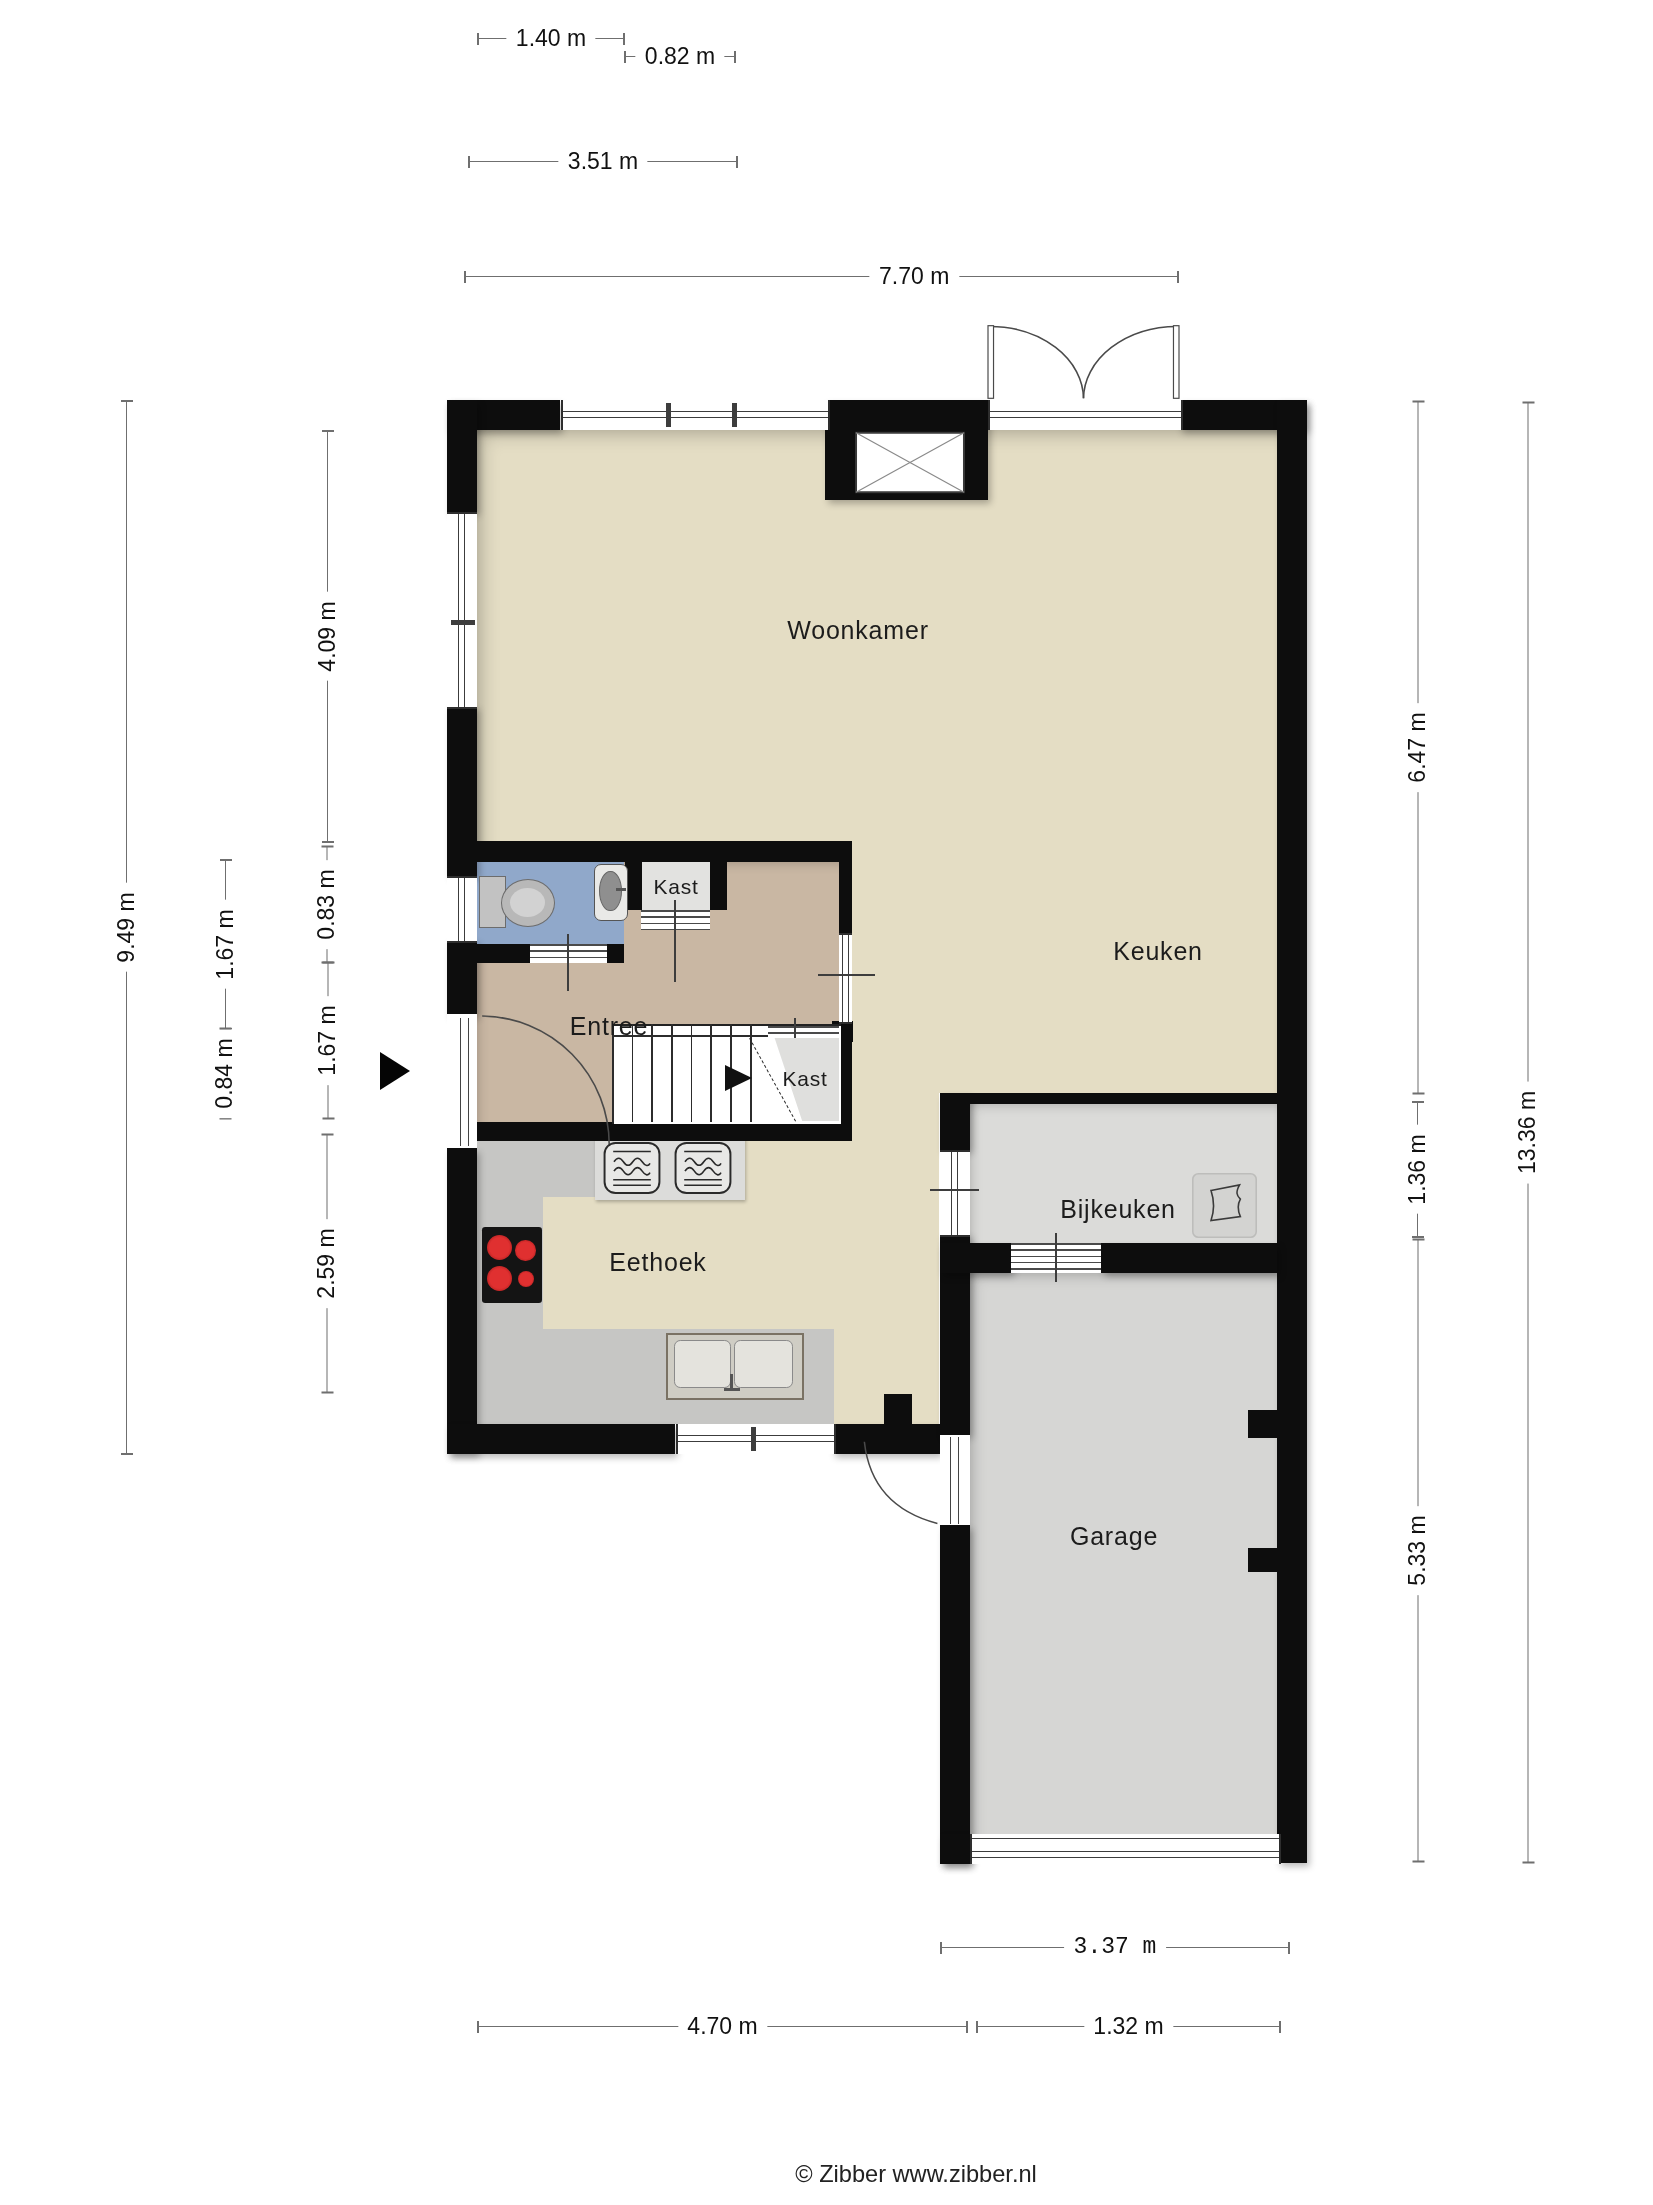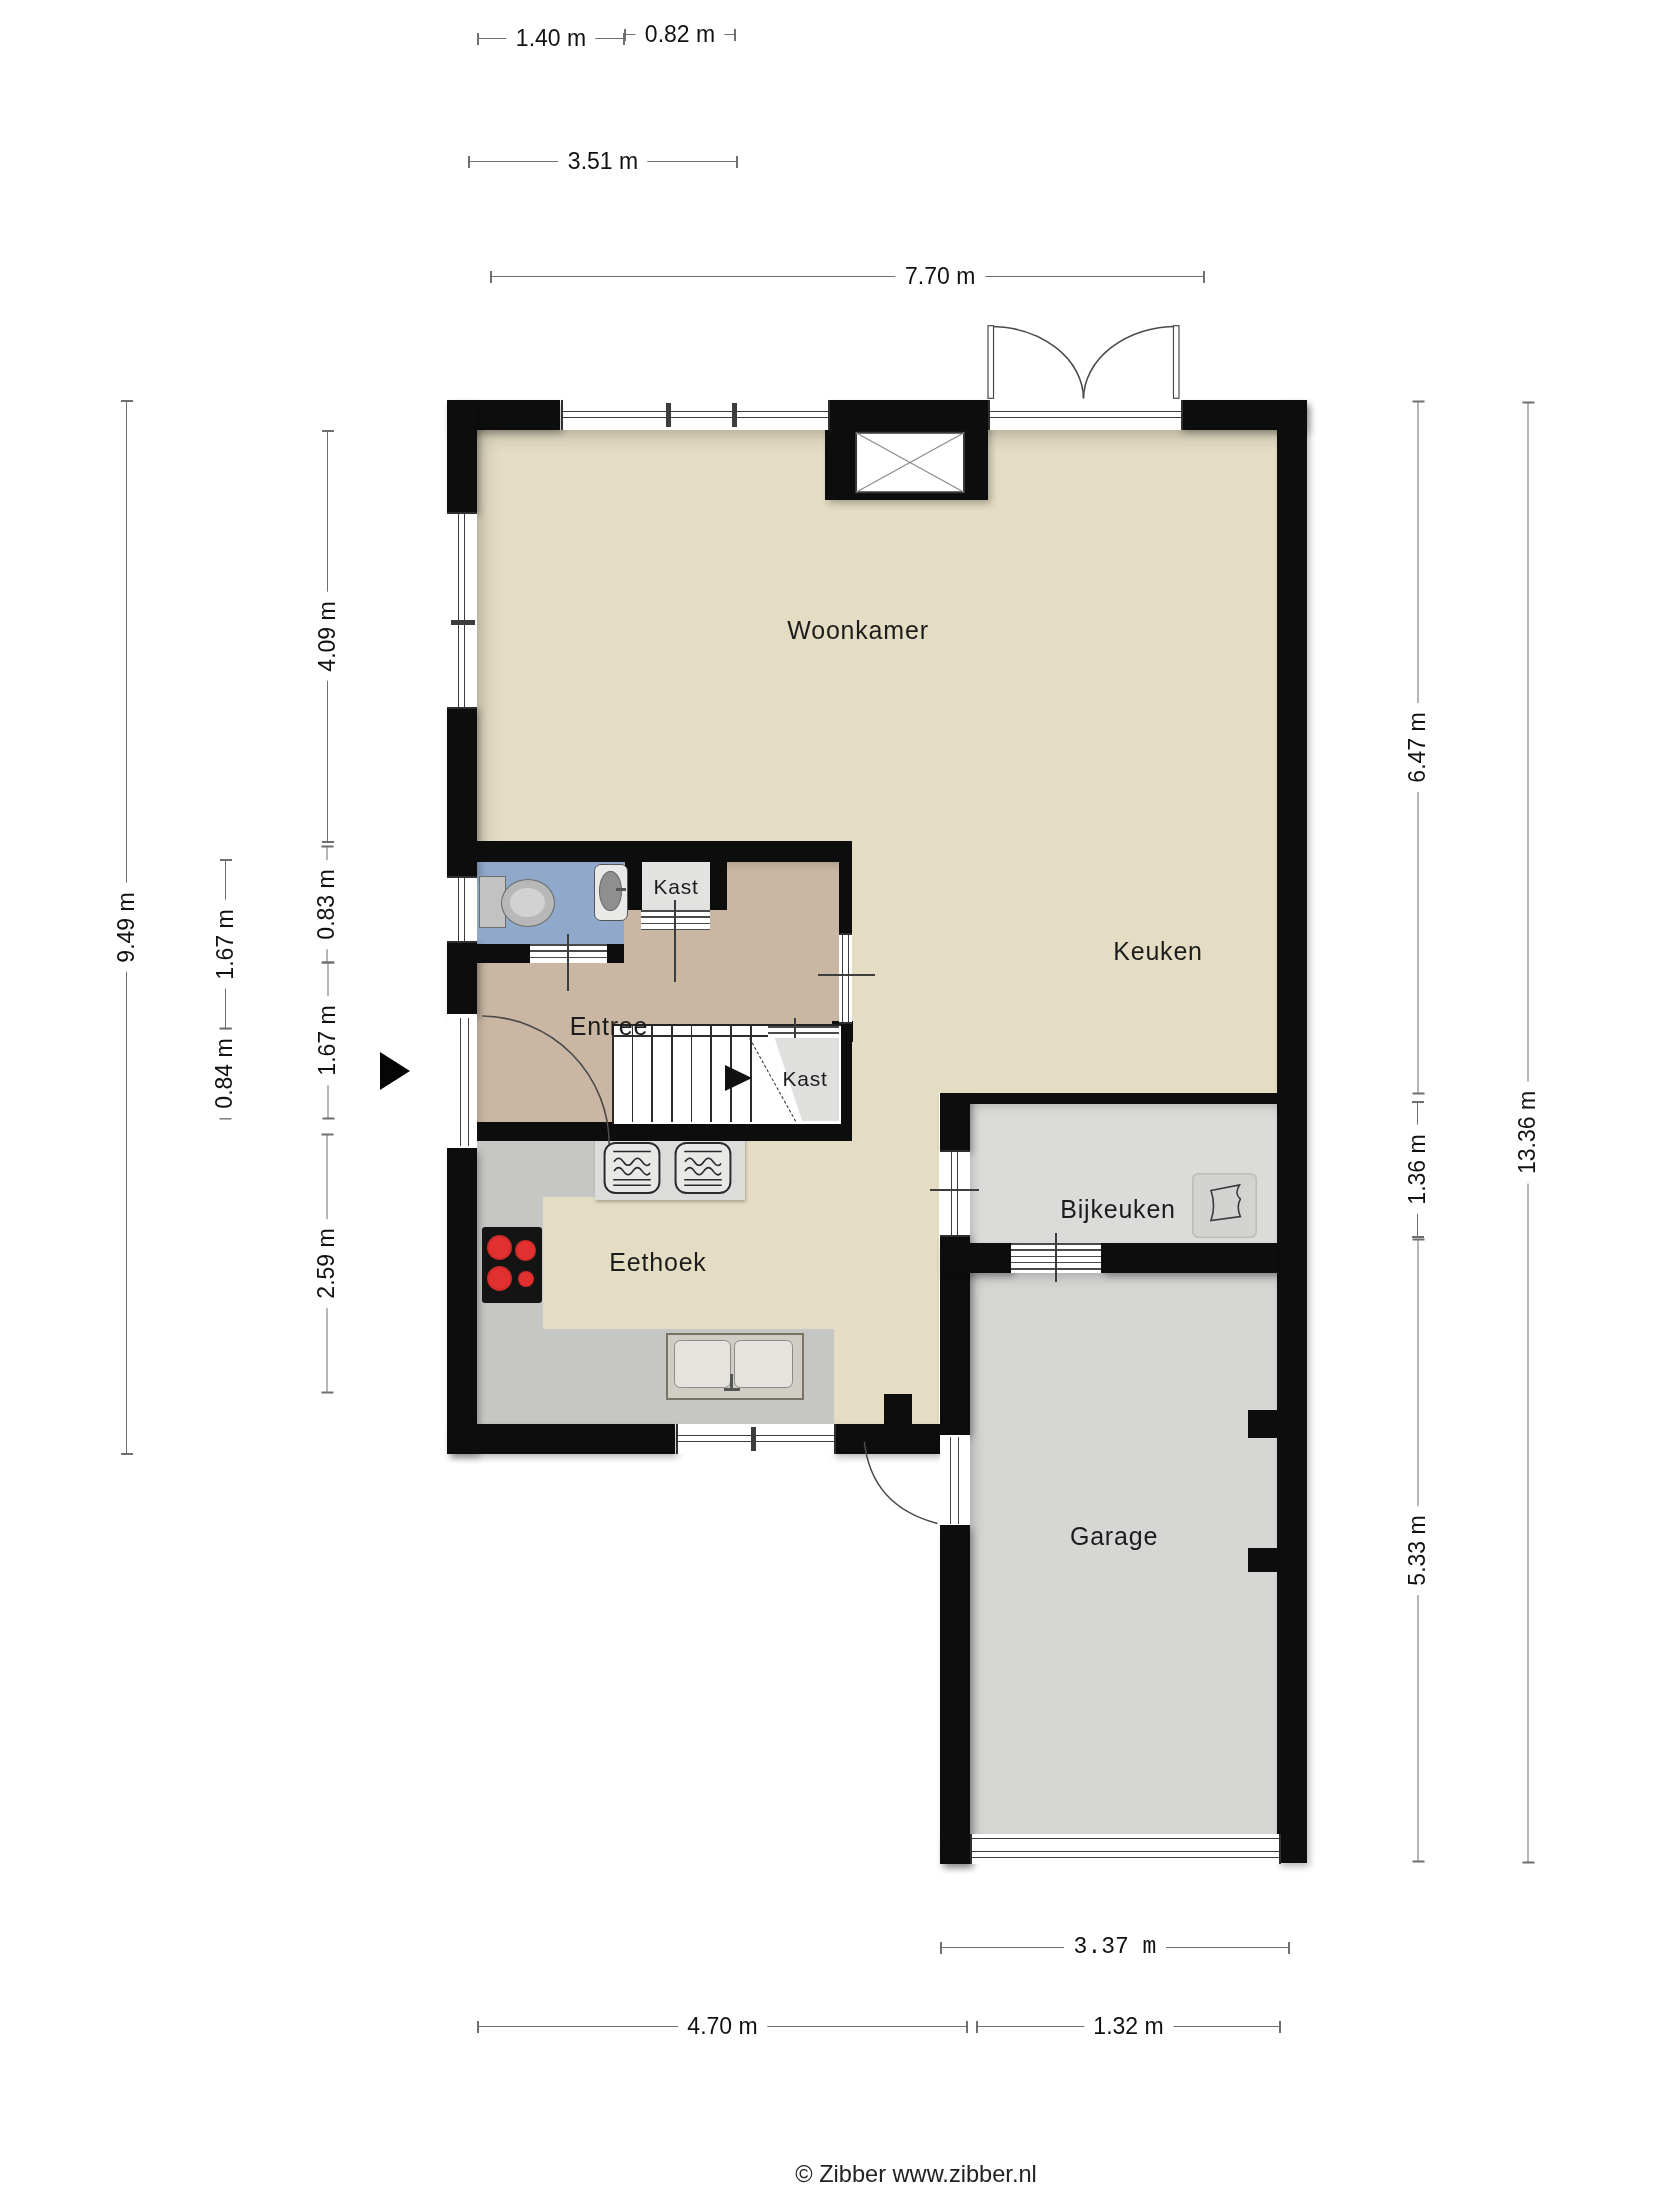--- a/index.html
+++ b/index.html
@@ -223,27 +223,27 @@
   <div class="rlabel" style="left:603px;top:1026px;margin-left:6px;">Entree</div>
   <div class="rlabel sm" style="left:676px;top:887px;">Kast</div>
   <div class="rlabel sm" style="left:805px;top:1079px;">Kast</div>
   <div class="rlabel" style="left:658px;top:1262px;">Eethoek</div>
   <div class="rlabel" style="left:1118px;top:1171px;margin-top:38px;">Bijkeuken</div>
   <div class="rlabel" style="left:1114px;top:1536px;">Garage</div>
 
   <div class="hdim" style="left:478px;top:38px;width:146px;">
     <span class="dlabel">1.40 m</span>
     </div>
-  <div class="hdim" style="left:625px;top:34px;width:110px;">
+  <div class="hdim" style="left:625px;top:56px;width:110px;">
     <span class="dlabel">0.82 m</span>
     </div>
   <div class="hdim" style="left:469px;top:161px;width:268px;">
     <span class="dlabel">3.51 m</span>
     </div>
-  <div class="hdim" style="left:491px;top:276px;width:713px;">
+  <div class="hdim" style="left:465px;top:276px;width:713px;">
     <span class="dlabel shift">7.70 m</span>
     </div>
 
   <div class="hdim vdim" style="left:-400px;top:927px;width:1053px;">
     <span class="dlabel">9.49 m</span>
     </div>
   <div class="hdim vdim" style="left:141px;top:944px;width:169px;">
     <span class="dlabel">1.67 m</span>
     </div>
   <div class="hdim vdim" style="left:180px;top:1073px;width:90px;">

